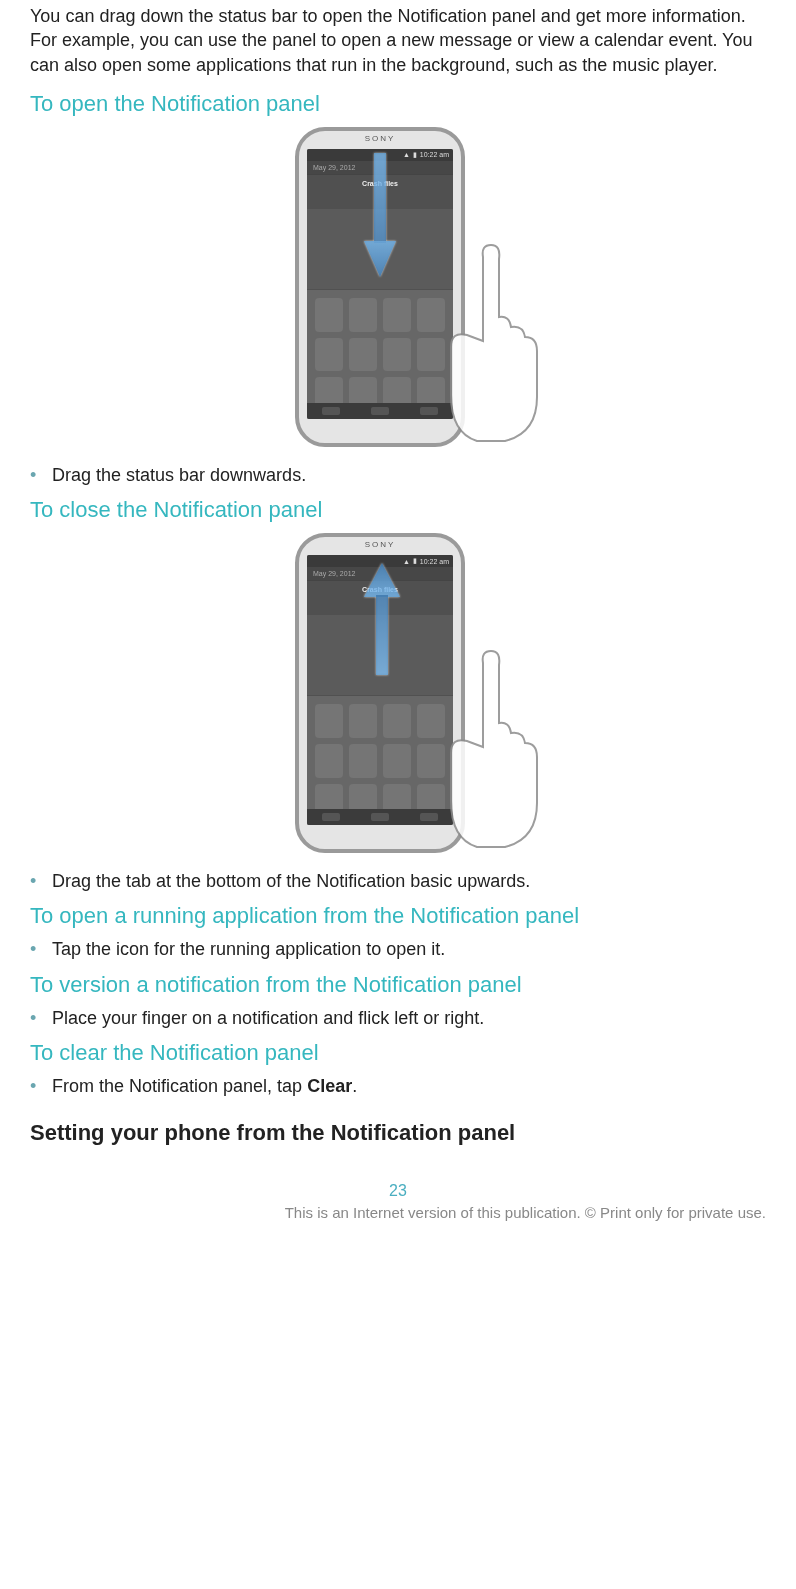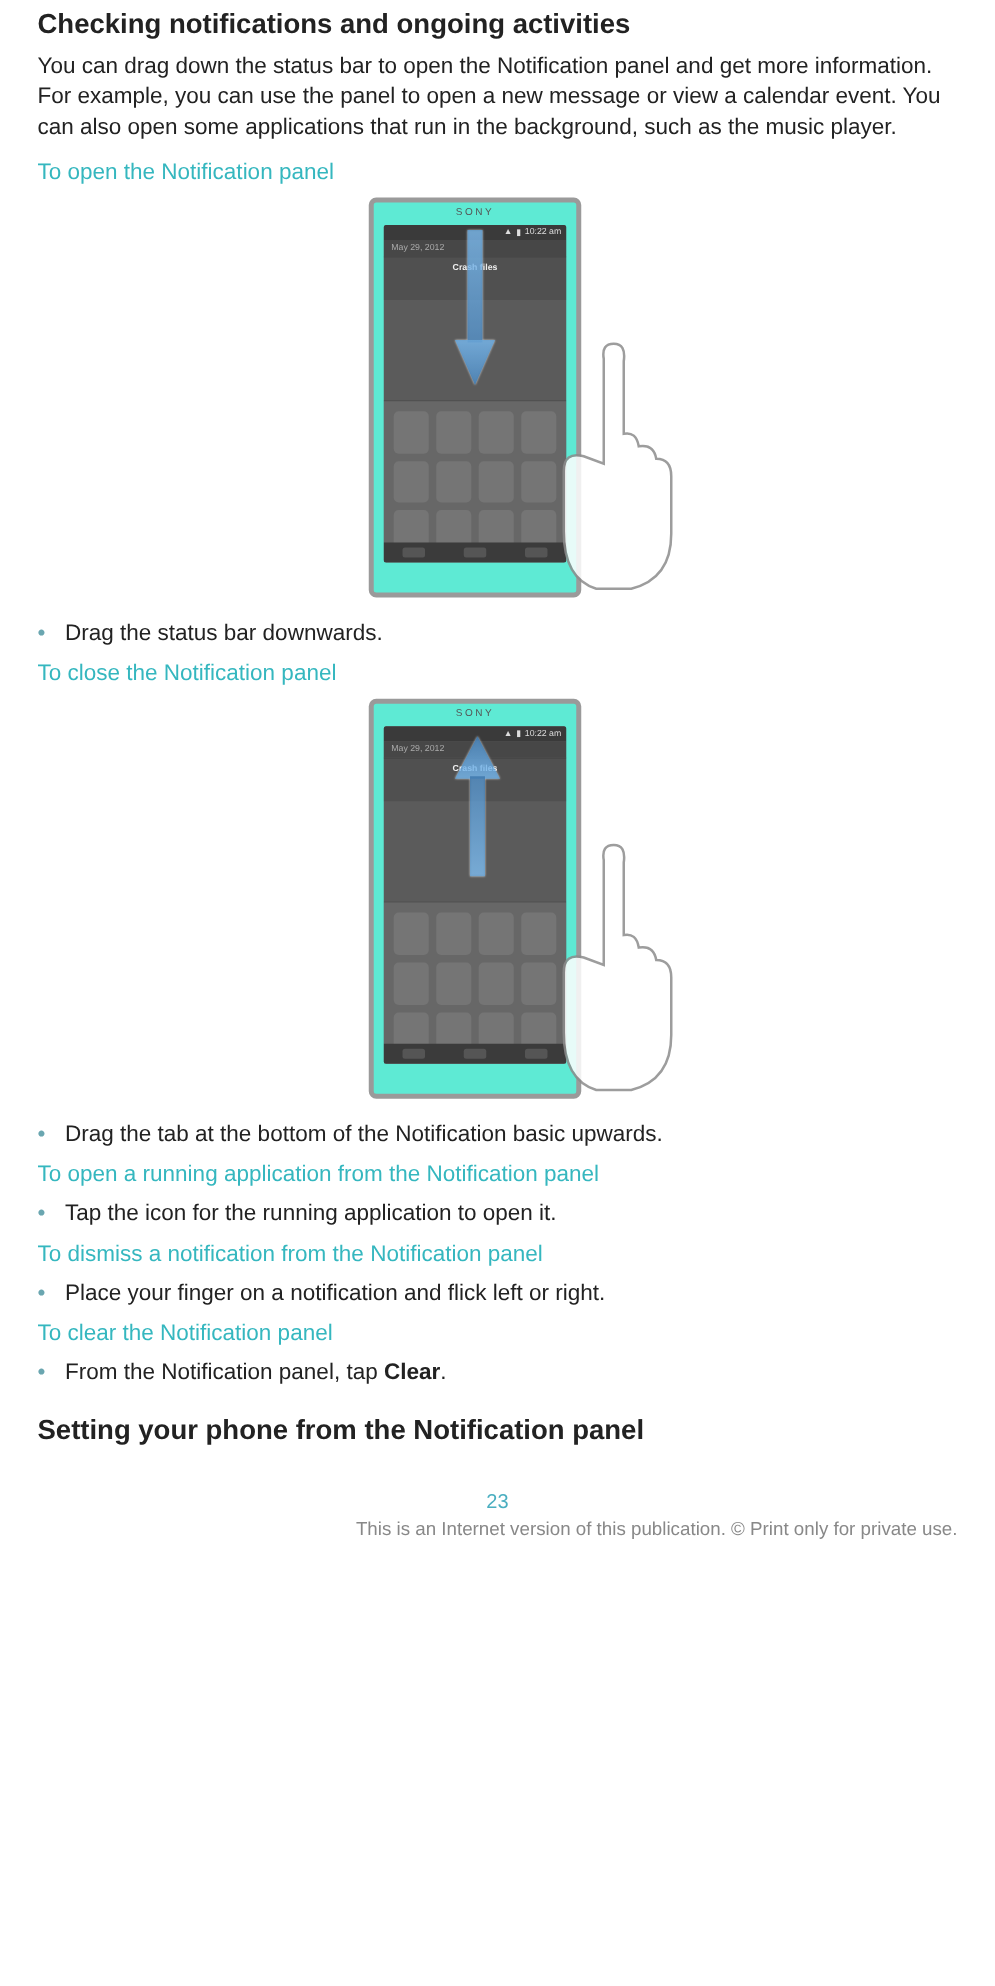--- a/index.html
+++ b/index.html
@@ -21,21 +21,21 @@
     color: #222;
   }
   .body-text {
     font-size: 18px;
     line-height: 1.35;
     margin: 4px 0 14px 0;
     color: #222;
   }
   .sub-link {
     color: #35b7bf;
-    font-size: 18px;
+    font-size: 22px;
     font-weight: normal;
     margin: 10px 0 8px 0;
     display: block;
   }
   .figure-wrap {
     text-align: center;
     margin: 10px auto 16px auto;
   }
   .bullet-row {
     display: flex;
@@ -66,22 +66,22 @@
     color: #888;
     font-size: 15px;
     margin-top: 4px;
   }
 
   
   .phone {
     width: 170px;
     height: 320px;
     border: 4px solid #9a9a9a;
-    border-radius: 6px;
-    background: #5eead4;
+    border-radius: 30px;
+    background: #e5e5e5;
     position: relative;
     margin: 0 auto;
     box-sizing: border-box;
   }
   .phone-brand {
     text-align: center;
     font-size: 8px;
     letter-spacing: 2px;
     color: #555;
     padding-top: 3px;
@@ -163,21 +163,20 @@
     position: relative;
     display: inline-block;
     padding-right: 36px;
   }
 </style>
 </head>
 <body>
 
 <div class="page">
 
-  <h2 class="section-heading">Checking notifications and ongoing activities</h2>
 
   <p class="body-text">You can drag down the status bar to open the Notification panel and get more information. For example, you can use the panel to open a new message or view a calendar event. You can also open some applications that run in the background, such as the music player.</p>
 
   <span class="sub-link">To open the Notification panel</span>
 
   <div class="figure-wrap">
     <div class="figure-container">
       <div class="phone">
         <div class="phone-brand">SONY</div>
         <div class="screen">
@@ -297,21 +296,21 @@
     <div class="bullet-dot">•</div>
     <div class="bullet-text">Drag the tab at the bottom of the Notification basic upwards.</div>
   </div>
 
   <span class="sub-link">To open a running application from the Notification panel</span>
   <div class="bullet-row">
     <div class="bullet-dot">•</div>
     <div class="bullet-text">Tap the icon for the running application to open it.</div>
   </div>
 
-  <span class="sub-link">To dismiss a notification from the Notification panel</span>
+  <span class="sub-link">To version a notification from the Notification panel</span>
   <div class="bullet-row">
     <div class="bullet-dot">•</div>
     <div class="bullet-text">Place your finger on a notification and flick left or right.</div>
   </div>
 
   <span class="sub-link">To clear the Notification panel</span>
   <div class="bullet-row">
     <div class="bullet-dot">•</div>
     <div class="bullet-text">
       <span>From the Notification panel, tap </span><b>Clear</b><span>.</span>

